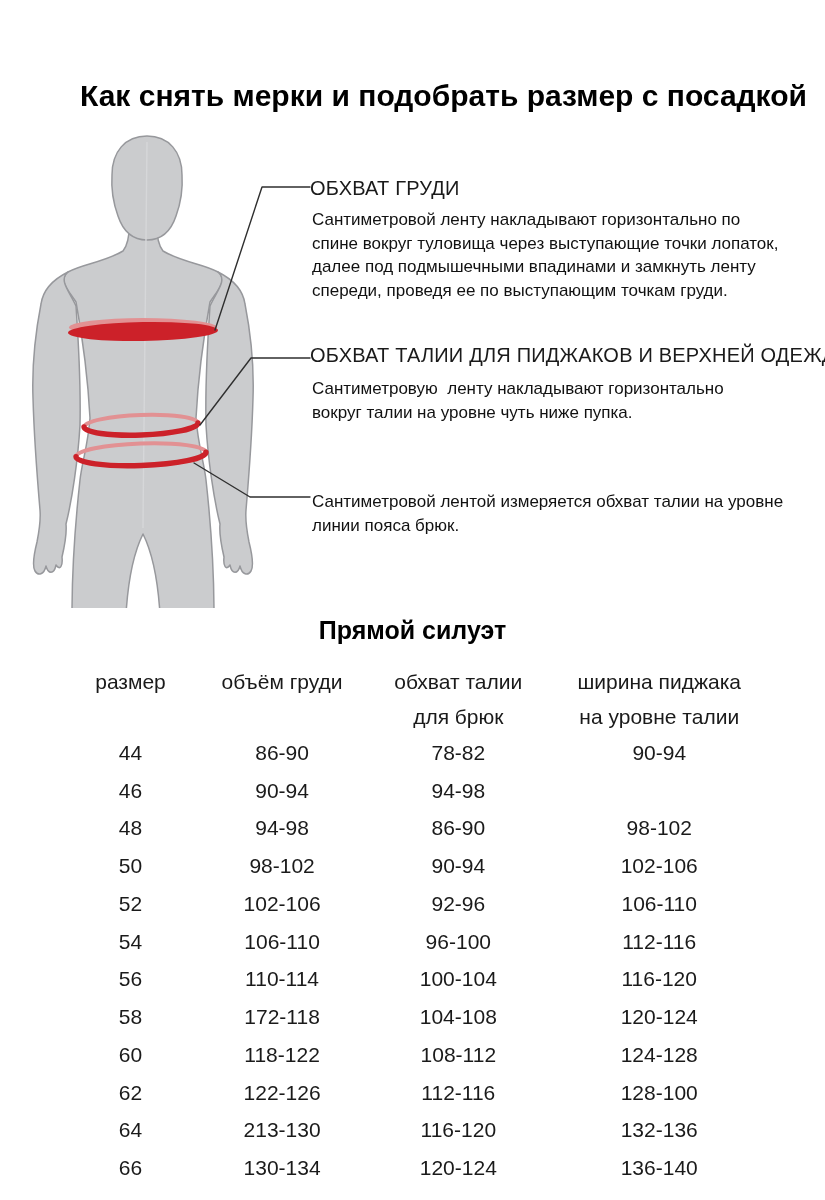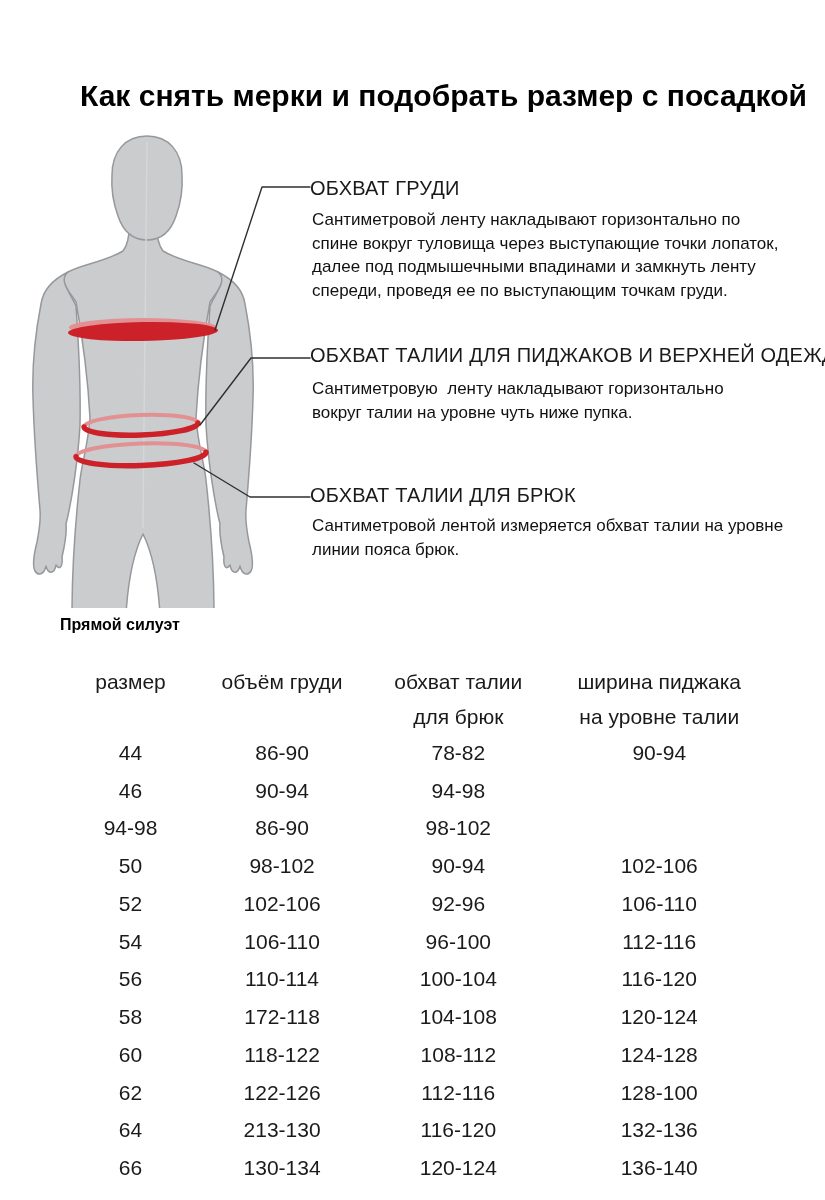--- a/index.html
+++ b/index.html
@@ -20,22 +20,22 @@
   .measure-block{position:absolute;left:310px}
   .m-label{font-size:20px;line-height:24px;font-weight:400;letter-spacing:.2px;white-space:nowrap}
   .m-desc{margin-top:8px;margin-left:2px}
   .m-desc-line{font-size:17px;line-height:23.5px;white-space:pre;color:#111}
   #block-chest{top:176px}
   #block-waist-jackets{top:343px}
   #block-waist-trousers{top:483px}
   #block-waist-jackets .m-desc{margin-top:10px}
   #block-waist-trousers .m-desc{margin-top:7px}
   .table-title{
-    position:absolute;left:60px;top:616px;width:705px;text-align:left;
-    font-size:16px;font-weight:700;color:#000;
+    position:absolute;left:60px;top:616px;width:705px;text-align:center;
+    font-size:25px;font-weight:700;color:#000;
   }
   .size-table{position:absolute;left:60px;top:664px;width:705px;font-size:21px}
   .t-row{display:grid;grid-template-columns:20% 23% 27% 30%;height:37.75px}
   .t-row.t-head{height:35px}
   .t-cell{display:flex;align-items:center;justify-content:center;white-space:nowrap}
   svg .sil{fill:var(--sil-fill);stroke:var(--sil-line);stroke-width:1.5;stroke-linejoin:round}
   svg .band-light-fill{fill:var(--band-light)}
   svg .band-red-fill{fill:var(--band-red)}
   svg .ring-light{fill:none;stroke:var(--band-light);stroke-width:4}
   svg .ring-red{fill:none;stroke:var(--band-red);stroke-width:5.5;stroke-linecap:round}
@@ -149,21 +149,20 @@
 
   <div class="measure-block" id="block-waist-jackets">
     <div class="m-label">ОБХВАТ ТАЛИИ ДЛЯ ПИДЖАКОВ И ВЕРХНЕЙ ОДЕЖДЫ</div>
     <div class="m-desc">
         <div class="m-desc-line">Сантиметровую  ленту накладывают горизонтально</div>
         <div class="m-desc-line">вокруг талии на уровне чуть ниже пупка.</div>
       </div>
   </div>
 
   <div class="measure-block" id="block-waist-trousers">
-    <div class="m-label">ОБХВАТ ТАЛИИ ДЛЯ БРЮК</div>
     <div class="m-desc">
         <div class="m-desc-line">Сантиметровой лентой измеряется обхват талии на уровне</div>
         <div class="m-desc-line">линии пояса брюк.</div>
       </div>
   </div>
 
   <div class="table-title">Прямой силуэт</div>
 
   <div class="size-table">
     <div class="t-row t-head">
@@ -184,20 +183,21 @@
           <div class="t-cell">86-90</div>
           <div class="t-cell">78-82</div>
           <div class="t-cell">90-94</div>
         </div>
         <div class="t-row">
           <div class="t-cell">46</div>
           <div class="t-cell">90-94</div>
           <div class="t-cell">94-98</div>
         </div>
         <div class="t-row">
+          <div class="t-cell">48</div>
           <div class="t-cell">94-98</div>
           <div class="t-cell">86-90</div>
           <div class="t-cell">98-102</div>
         </div>
         <div class="t-row">
           <div class="t-cell">50</div>
           <div class="t-cell">98-102</div>
           <div class="t-cell">90-94</div>
           <div class="t-cell">102-106</div>
         </div>

